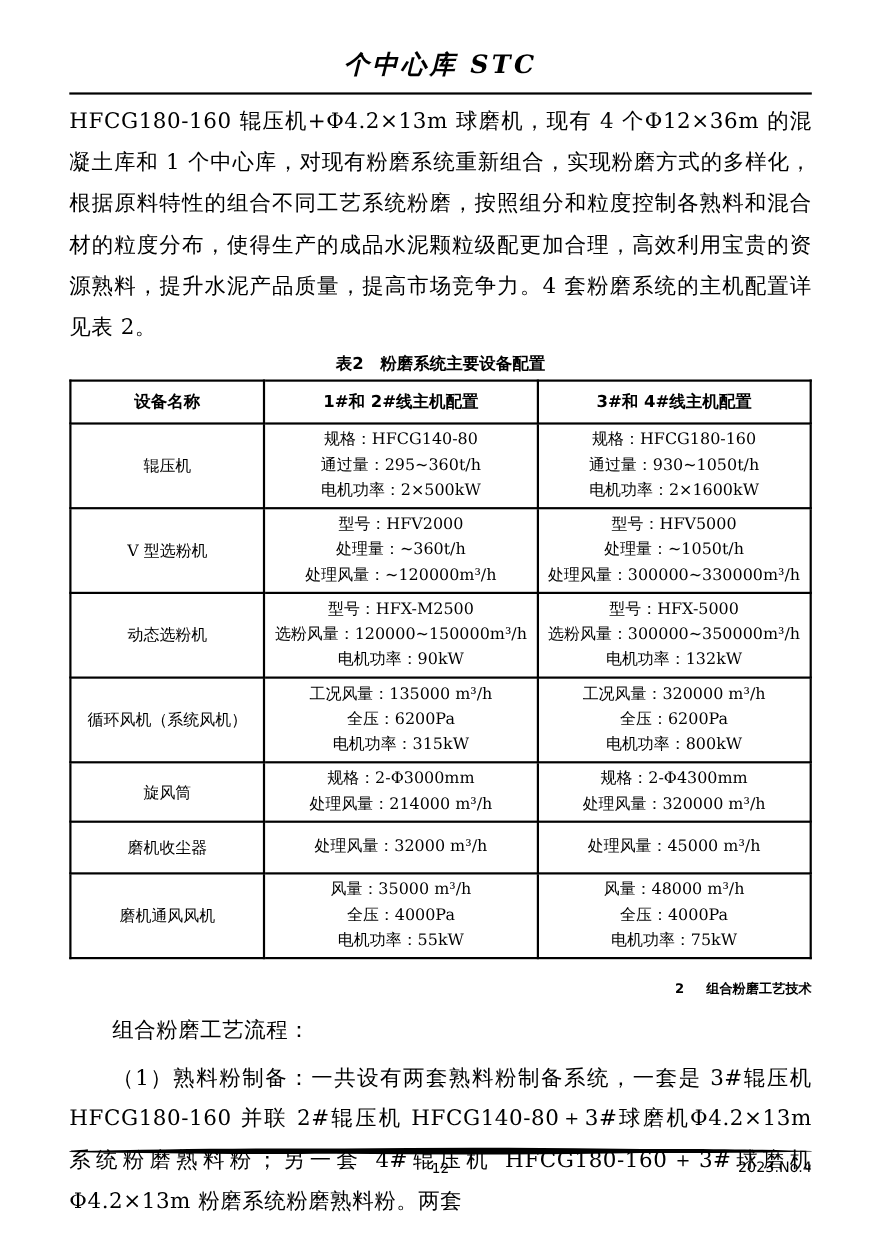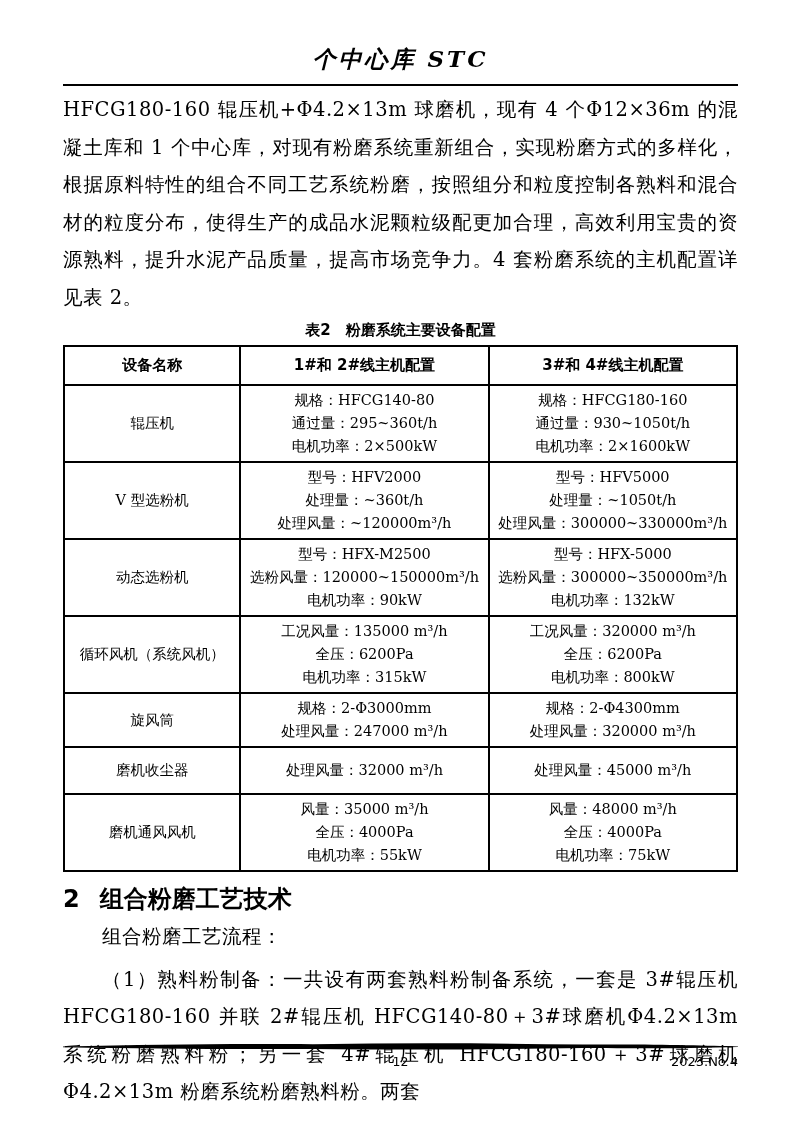--- a/index.html
+++ b/index.html
@@ -75,23 +75,24 @@
     font-size:14.5px;
     line-height:23px;
     text-align:center;
     white-space:nowrap;
   }
   tr.row-single td{padding:11px 0;}
   
   .section-heading{
     margin:13px 0 0 0;
     font-family:"DejaVu Sans","Liberation Sans",sans-serif;
-    font-size:24px;
+    font-size:12px;
     font-weight:700;
     line-height:28px;
+    text-align:right;
   }
   .section-heading .sec-num{margin-right:20px;}
   
   .page-footer{
     position:absolute;
     left:63px;
     top:1042px;
     width:675px;
     font-family:"DejaVu Sans","Liberation Sans",sans-serif;
   }
@@ -190,21 +191,21 @@
         <td class="spec">
           <div class="spec-line">工况风量：320000 m³/h</div>
           <div class="spec-line">全压：6200Pa</div>
           <div class="spec-line">电机功率：800kW</div>
         </td>
       </tr>
       <tr>
         <td class="dev">旋风筒</td>
         <td class="spec">
           <div class="spec-line">规格：2-Φ3000mm</div>
-          <div class="spec-line">处理风量：247000 m³/h</div>
+          <div class="spec-line">处理风量：214000 m³/h</div>
         </td>
         <td class="spec">
           <div class="spec-line">规格：2-Φ4300mm</div>
           <div class="spec-line">处理风量：320000 m³/h</div>
         </td>
       </tr>
       <tr class="row-single">
         <td class="dev">磨机收尘器</td>
         <td class="spec">
           <div class="spec-line">处理风量：32000 m³/h</div>

